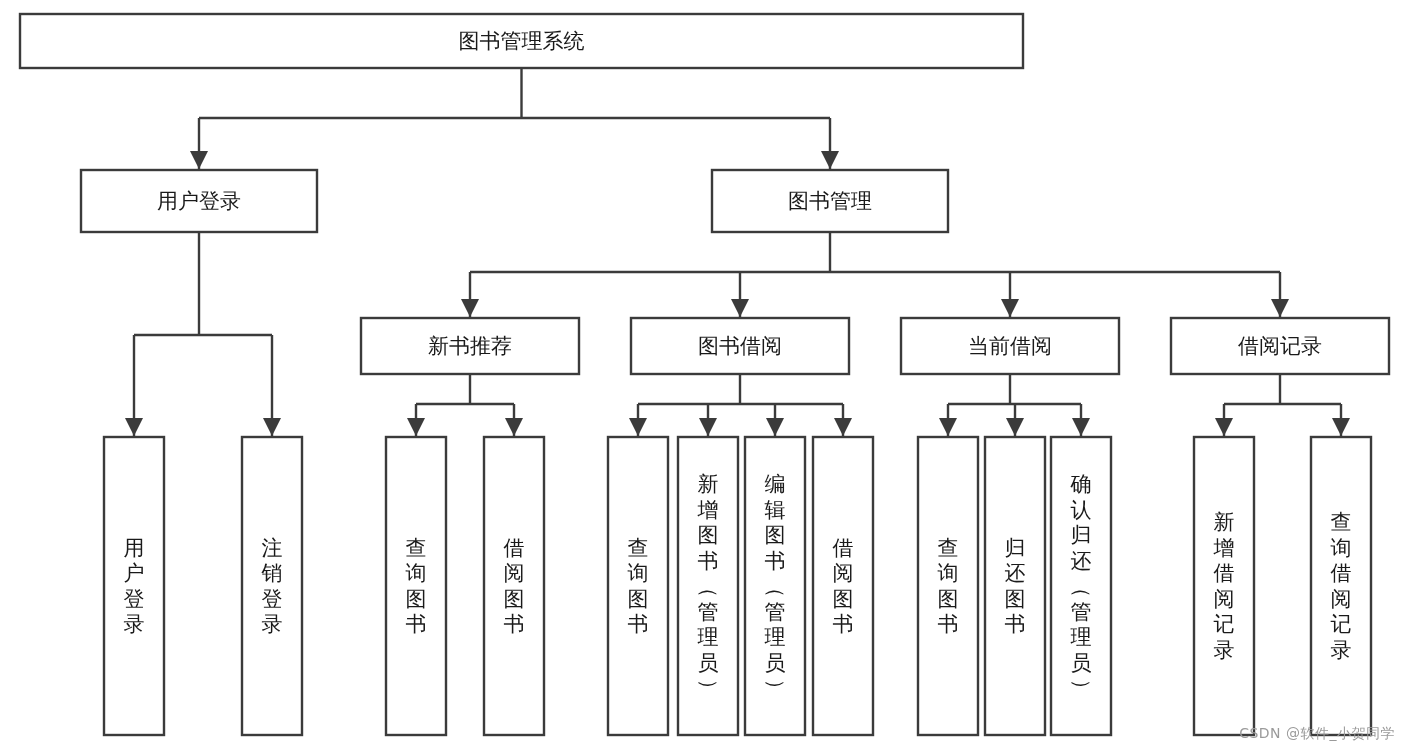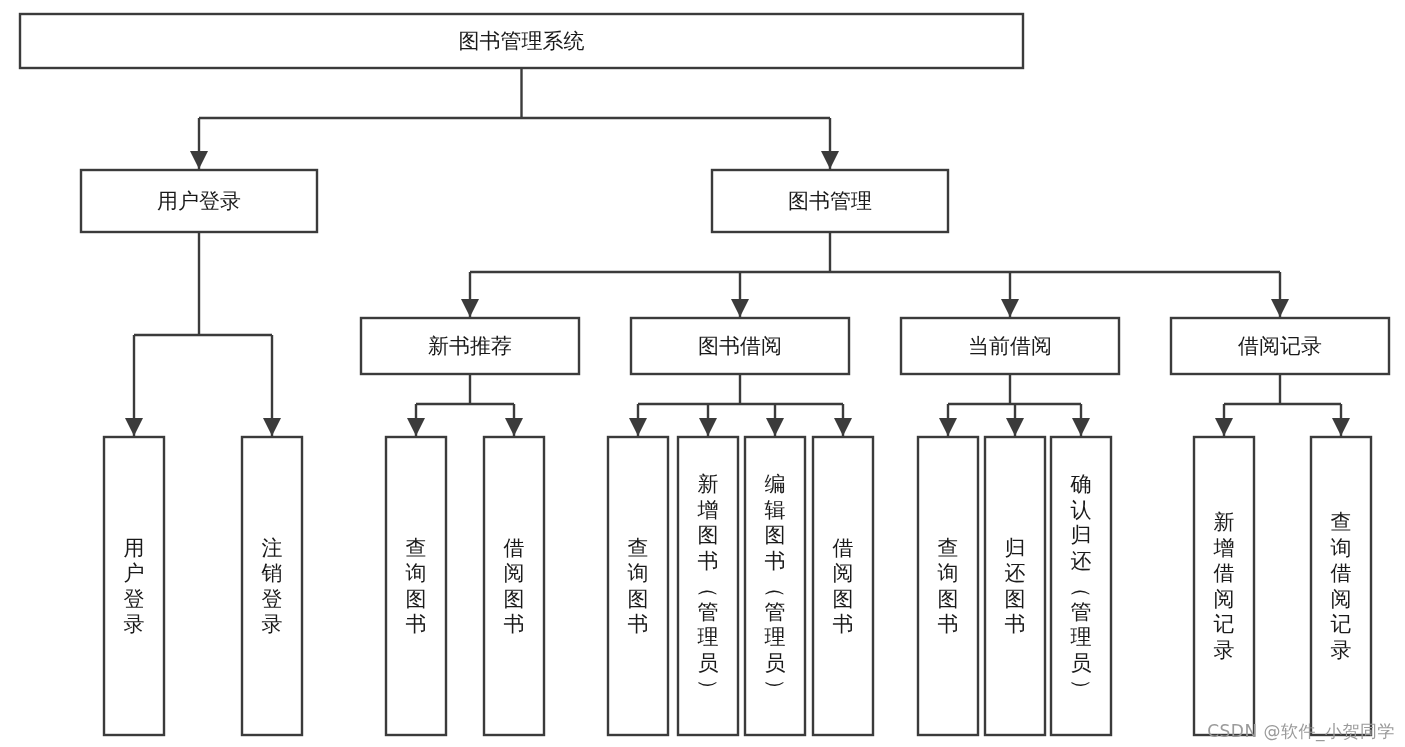--- a/index.html
+++ b/index.html
@@ -51,21 +51,21 @@
     fill: #1a1a1a;
     font-family: "DejaVu Sans", "Liberation Sans", sans-serif;
     font-size: 21px;
     text-anchor: middle;
   }
   .watermark {
     position: absolute;
     right: 10px;
     bottom: 4px;
     font-family: "DejaVu Sans", "Liberation Sans", sans-serif;
-    font-size: 17px;
+    font-size: 14px;
     color: #9a9a9a;
     white-space: nowrap;
     letter-spacing: 0.5px;
     pointer-events: none;
   }
 </style>
 </head>
 <body>
 
 <div id="diagram-root">

